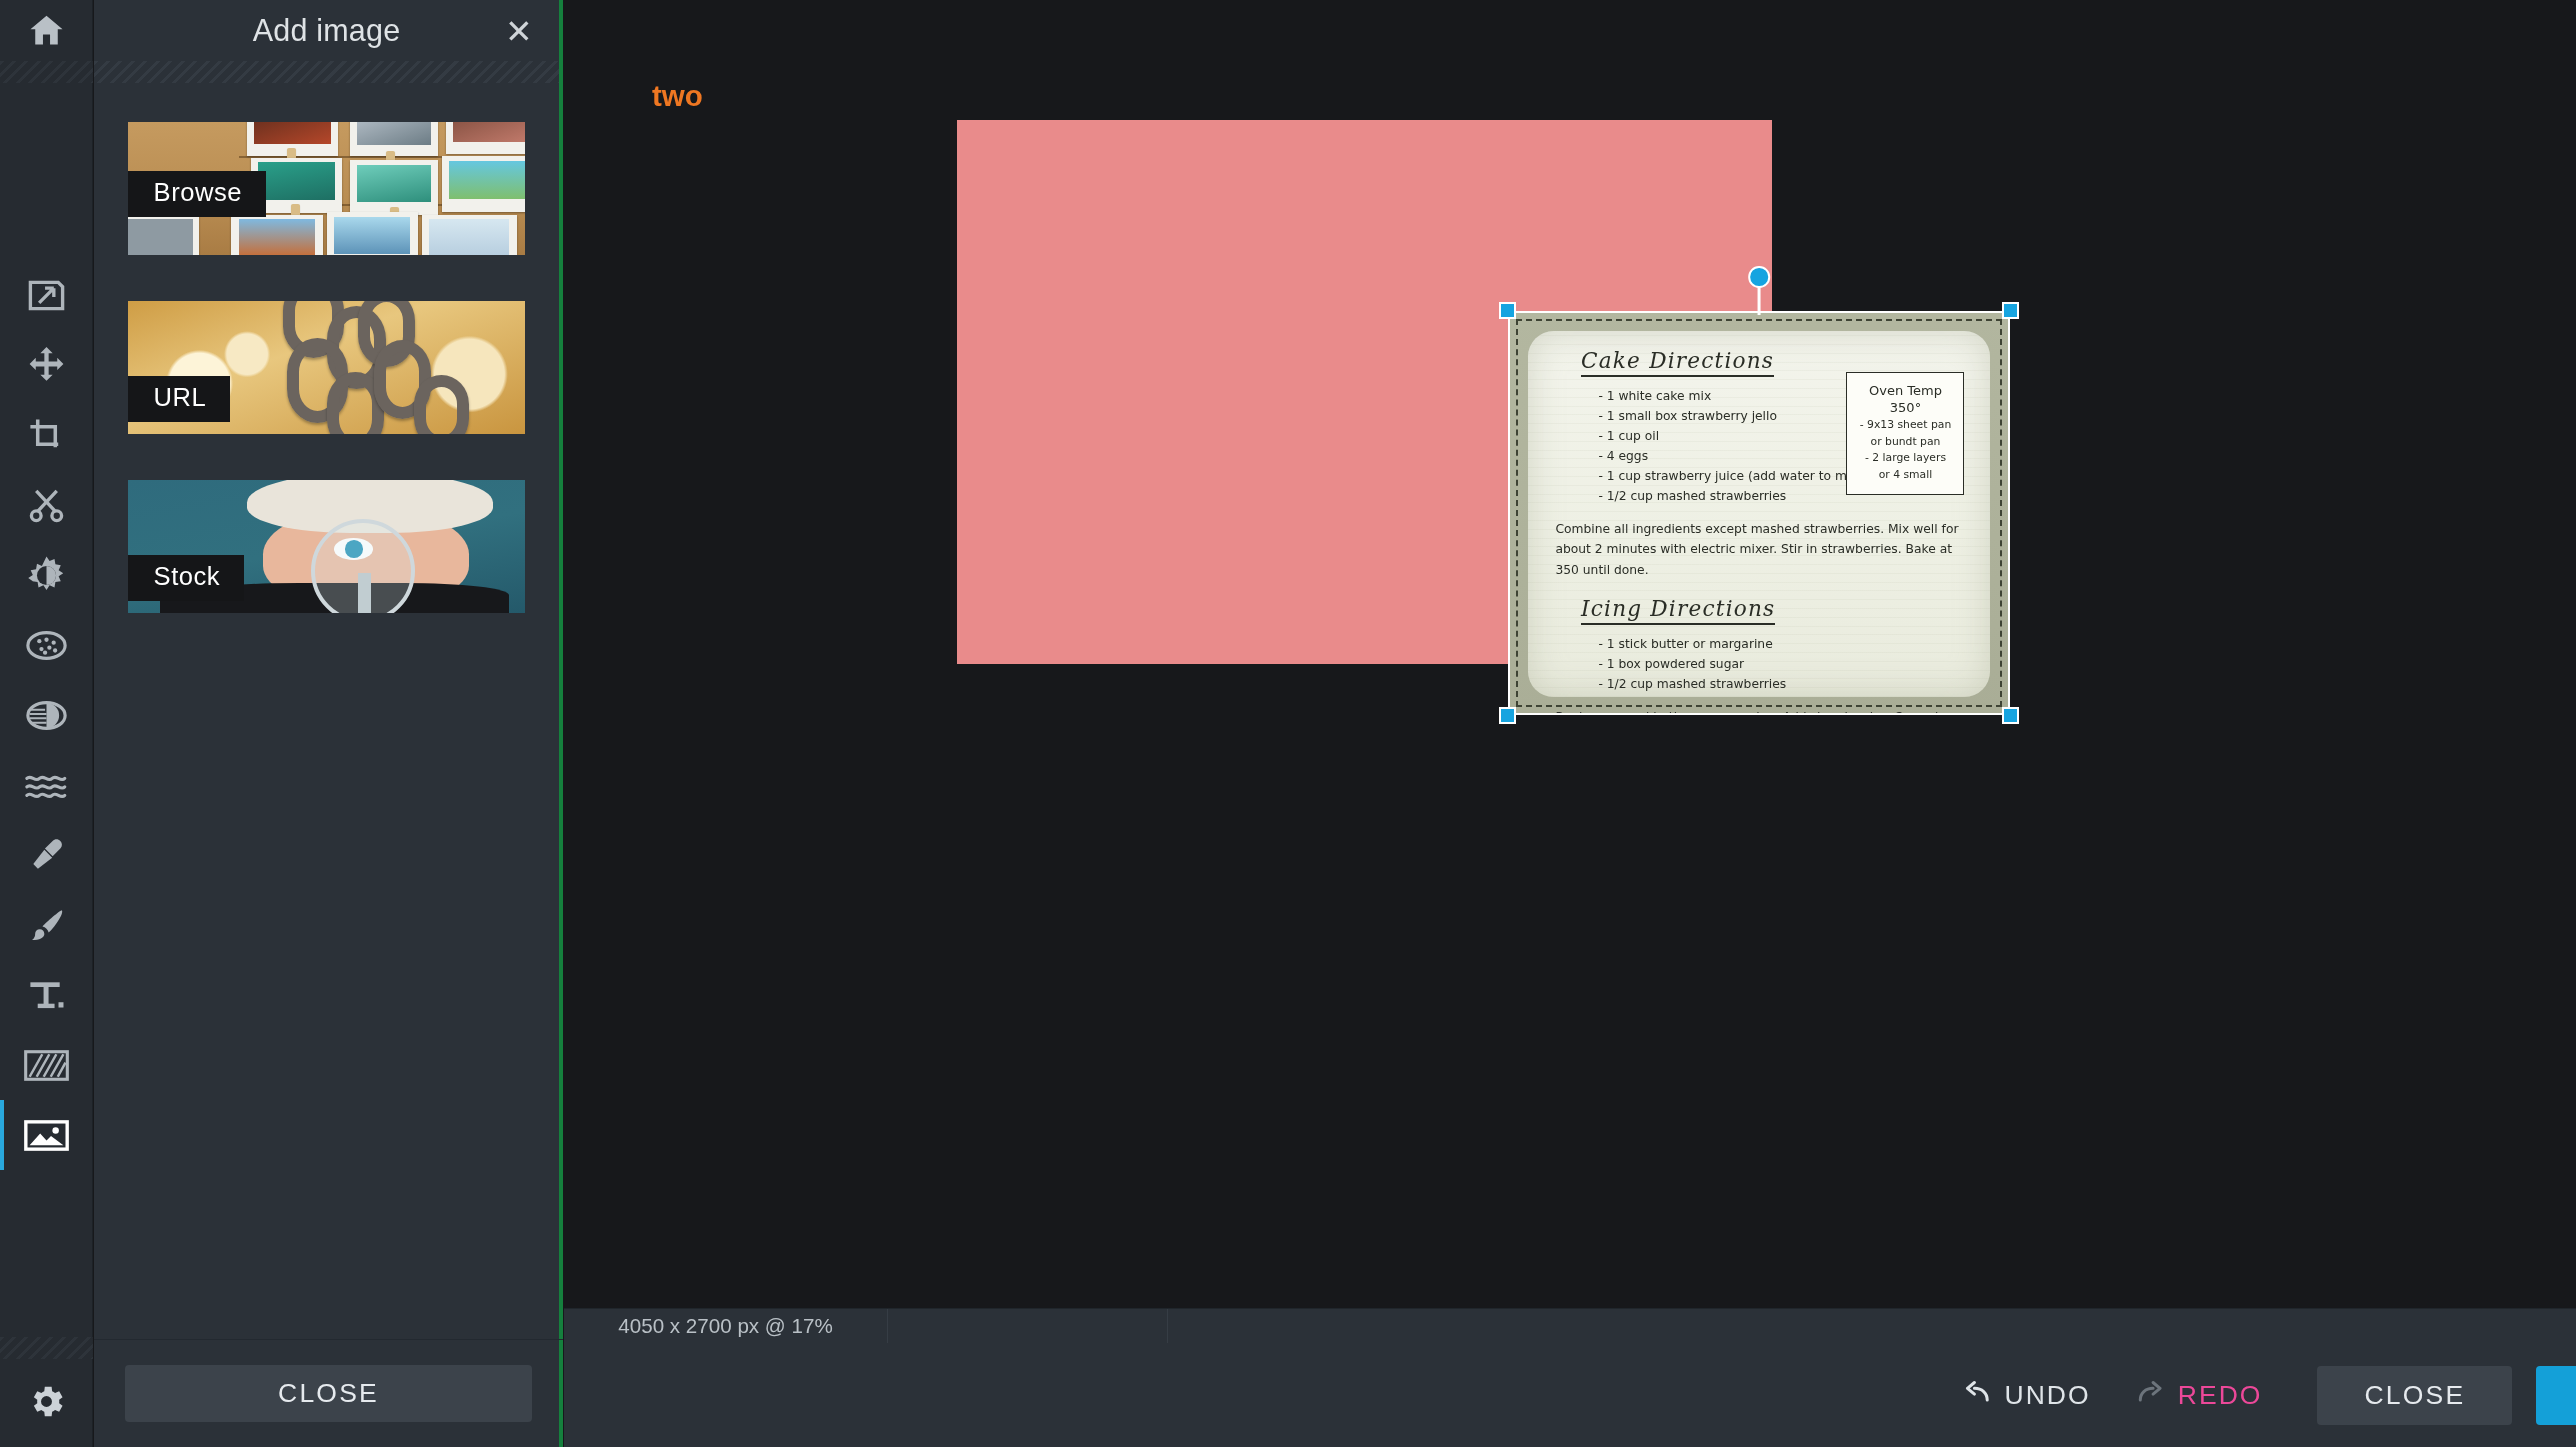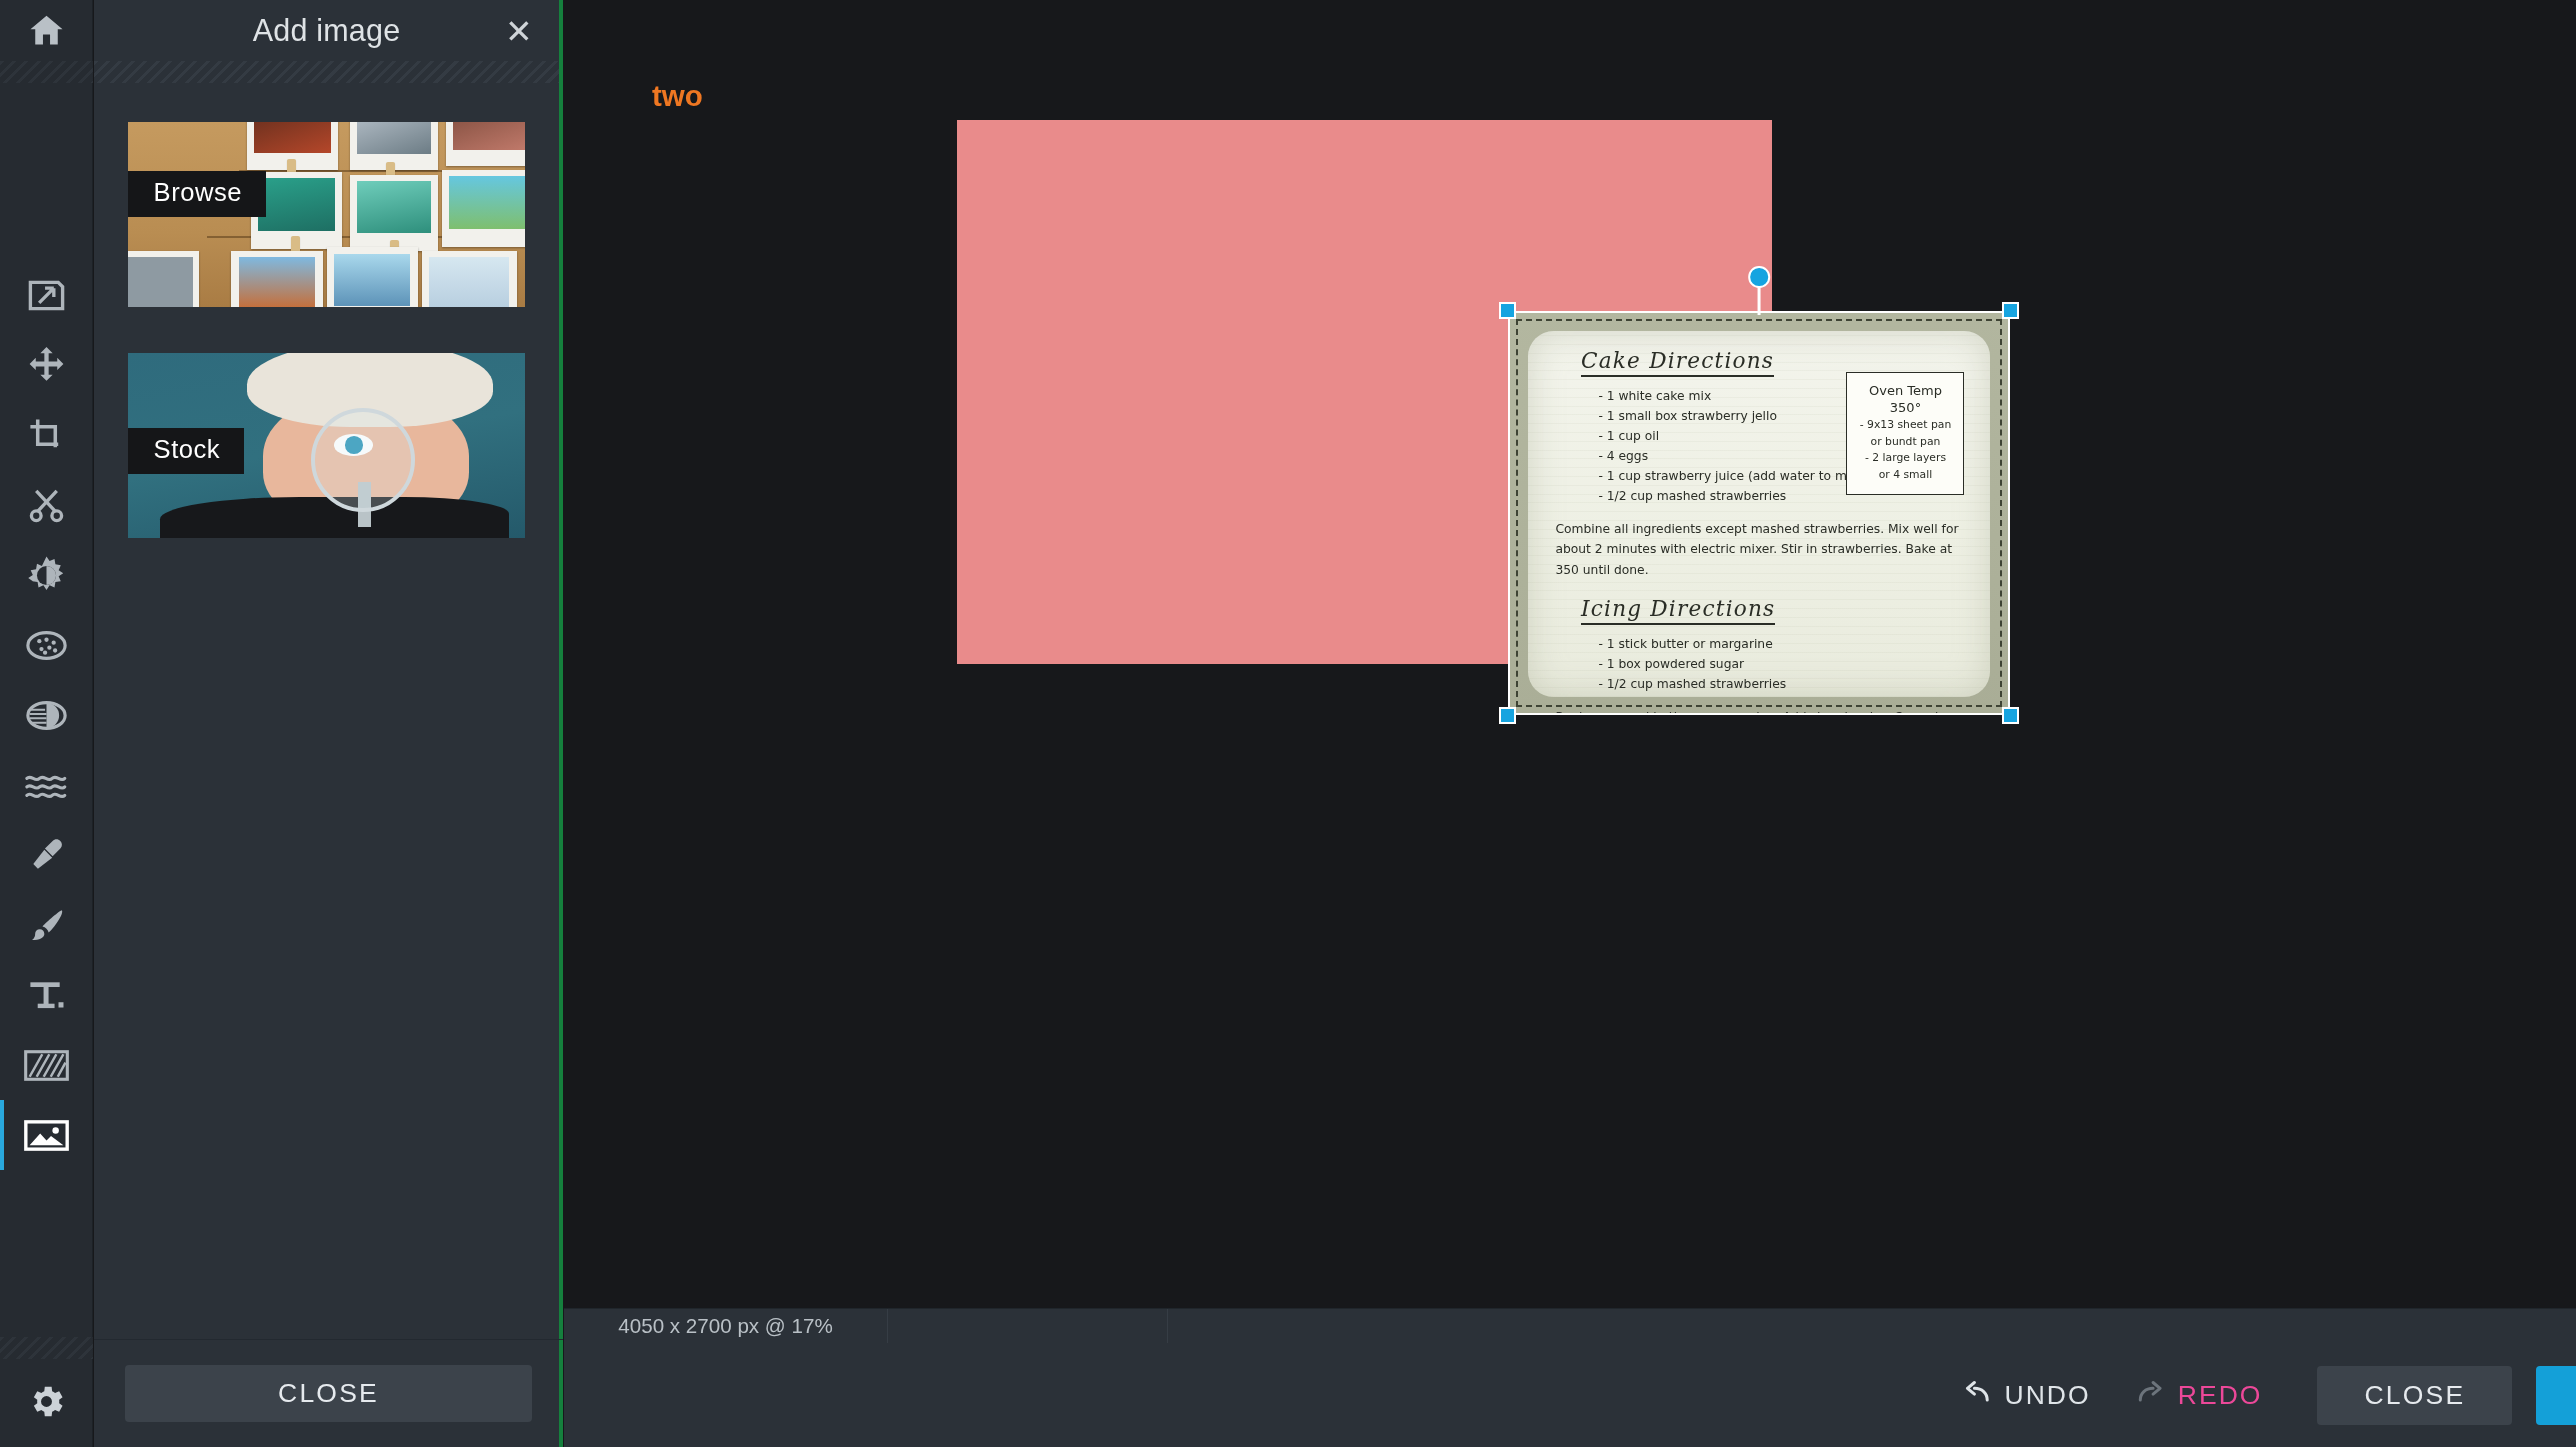--- a/index.html
+++ b/index.html
@@ -67,21 +67,21 @@
     color:#cfd4d8; font-size:33px; line-height:1; font-weight:300;
   }
   .panel-hatch {
     height:21.6px;
     background: repeating-linear-gradient(135deg,
       #343b43 0 2.9px, #2b3138 2.9px 8.8px);
   }
   .panel-body { padding: 39px 0 0 0; }
 
   .thumb {
-    position:relative; width:397px; height:185px; margin:0 auto 46px auto;
+    position:relative; width:397px; height:133px; margin:0 auto 46px auto;
     overflow:hidden; cursor:pointer; background:#3a3f45;padding-left:36px;
   }
   .thumb .label {
     position:absolute; left:0; top:49px;
     background:#151618; color:#fff;
     font-size:25.6px; padding:7.9px 23.6px 9.8px 25.6px;
     letter-spacing:0.5px; z-index:3;
   }
   .thumb.url .label { top:75px; }
   .thumb.stock .label { top:75px; }
@@ -475,20 +475,32 @@
           <div class="polaroid" style="left:74%;top:70%;width:24%;height:40%;">
               <i style="background:linear-gradient(180deg,#d6e7f0,#b8cfe0)"></i>
             </div>
           <div class="polaroid" style="left:-2%;top:70%;width:20%;height:40%;">
               <i style="background:#8e9aa2"></i>
             </div>
         </div>
         <span class="label">Browse</span>
       </div>
 
+      <div class="thumb url">
+        <div class="chains">
+          <div class="link" style="left:39%;top:-16%;width:61px;height:79px;"></div>
+          <div class="link" style="left:50%;top:4%;width:59px;height:83px;"></div>
+          <div class="link" style="left:40%;top:28%;width:61px;height:85px;"></div>
+          <div class="link" style="left:50%;top:54%;width:57px;height:79px;"></div>
+          <div class="link" style="left:58%;top:-8%;width:57px;height:77px;"></div>
+          <div class="link" style="left:62%;top:30%;width:57px;height:79px;"></div>
+          <div class="link" style="left:72%;top:56%;width:55px;height:73px;"></div>
+        </div>
+        <span class="label">URL</span>
+      </div>
 
       <div class="thumb stock">
         <div class="portrait">
           <div class="face"></div>
           <div class="hair"></div>
           <div class="jacket"></div>
           <div class="eye"></div>
           <div class="mag-handle"></div>
           <div class="mag-ring"></div>
         </div>

